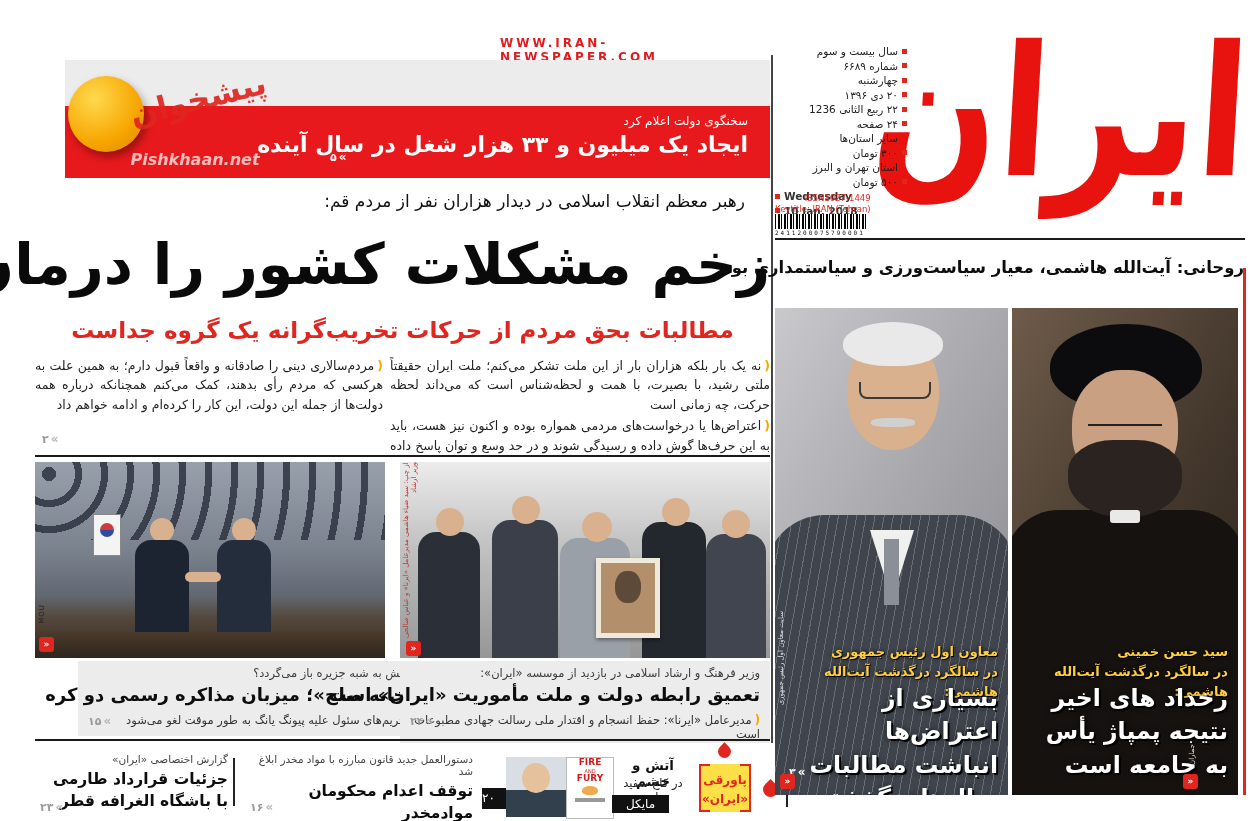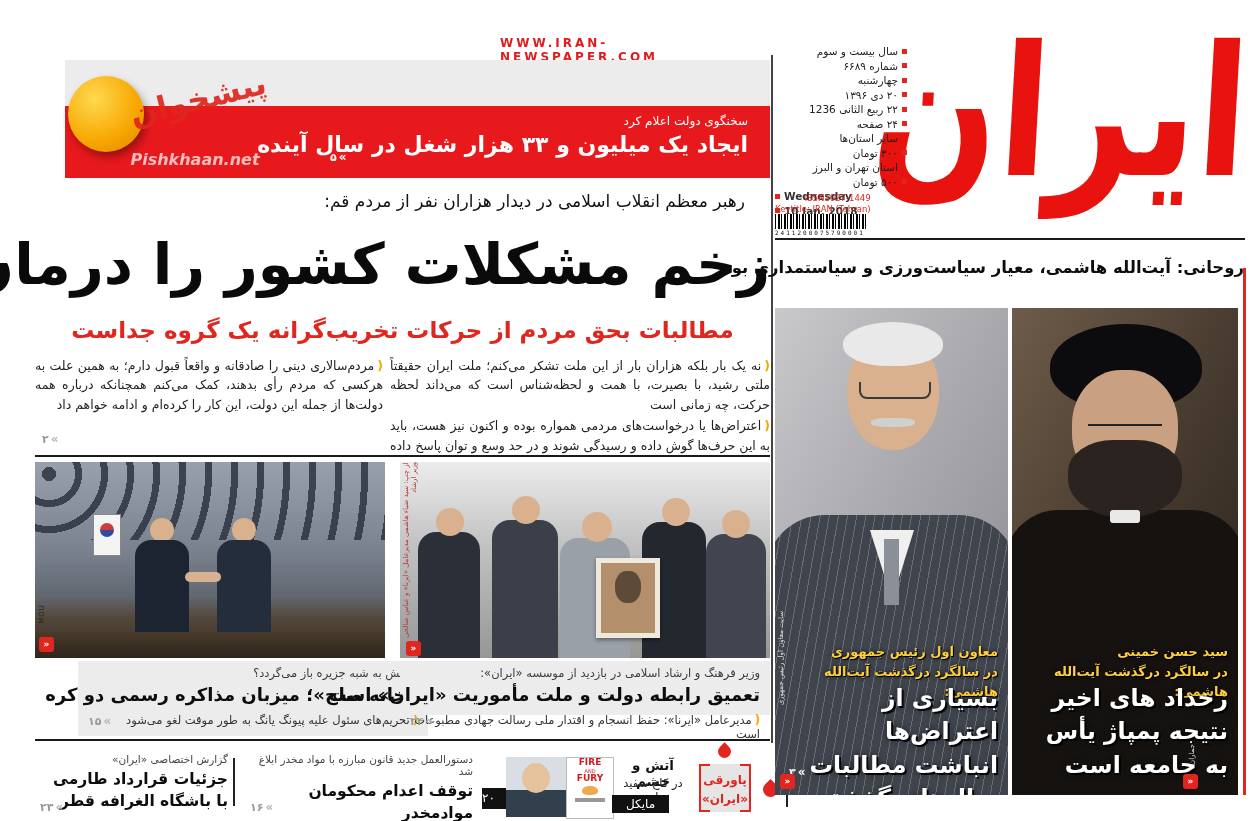--- a/index.html
+++ b/index.html
@@ -75,21 +75,21 @@
 
   
   .quote-ico{position:absolute;width:15px;height:15px;background:#e0261f;border-radius:3px;
              color:#fff;font-size:9px;line-height:15px;text-align:center;font-weight:bold;}
   .vcredit{position:absolute;writing-mode:vertical-rl;transform:rotate(180deg);
            font-size:7px;letter-spacing:1px;}
 
   
   .caption{background:#ececec;}
   #korea-cap{left:35px;top:661px;width:350px;height:75px;margin-left:43px;}
-  #group-cap{left:400px;top:661px;width:370px;height:54px;}
+  #group-cap{left:400px;top:661px;width:370px;height:82px;}
   .cap-kicker{position:absolute;right:10px;top:5px;font-size:11.5px;color:#3c3c3c;}
   .cap-head{position:absolute;right:10px;top:23px;font-size:18px;font-weight:bold;color:#0d0d0d;white-space:nowrap;}
   .cap-sub{position:absolute;right:10px;top:52px;font-size:11.5px;color:#333;}
   .cap-page{position:absolute;left:10px;top:53px;}
 
   
   .b-kicker{font-size:10.5px;color:#444;margin-bottom:3px;}
   .b-head{font-size:15.5px;font-weight:bold;color:#0d0d0d;line-height:1.45;}
   #sport-block{left:35px;top:753px;width:193px;text-align:right;}
   #sport-page{left:40px;top:800px;}
@@ -104,21 +104,21 @@
   #book-cover{left:566px;top:757px;width:46px;height:60px;background:#fff;border:1px solid #bbb;
               text-align:center;direction:ltr;}
   .cover-t{color:#d11a1a;font-weight:bold;font-size:9px;line-height:1.1;}
   .cover-s{color:#d11a1a;font-size:5px;line-height:1.2;}
   #cover-hair{width:16px;height:9px;margin:2px auto 0;border-radius:50% 50% 40% 40%;background:#f0a94e;}
   #cover-author{width:30px;height:4px;margin:3px auto 0;background:#999;}
   #book-title1{left:614px;top:757px;width:78px;text-align:center;font-size:13.5px;font-weight:bold;color:#111;}
   #book-title2{left:610px;top:776px;width:86px;text-align:center;font-size:11.5px;color:#222;}
   #book-author{left:612px;top:795px;width:57px;height:18px;background:#111;color:#fff;
                font-size:12px;text-align:center;line-height:18px;}
-  #folio-box{left:699px;top:764px;width:52px;height:48px;background:#e5e5e5;}
+  #folio-box{left:699px;top:764px;width:52px;height:48px;background:#fde047;}
   #folio-box:before,#folio-box:after{content:"";position:absolute;top:0;bottom:0;width:9px;}
   #folio-box:before{right:0;border:2.5px solid #e0261f;border-left:none;}
   #folio-box:after{left:0;border:2.5px solid #e0261f;border-right:none;}
   .folio-line{position:relative;text-align:center;color:#e0261f;font-weight:bold;font-size:12px;line-height:1.6;}
   #folio-box .inner{padding-top:7px;}
   .drop{position:absolute;background:#e0261f;border-radius:50% 0 50% 50%;transform:rotate(-45deg);}
   #drop1{left:718px;top:745px;width:13px;height:13px;}
   #bline2{left:786px;top:757px;width:2px;height:50px;background:#222;}
   #drop2{left:763px;top:782px;width:15px;height:15px;}
 

